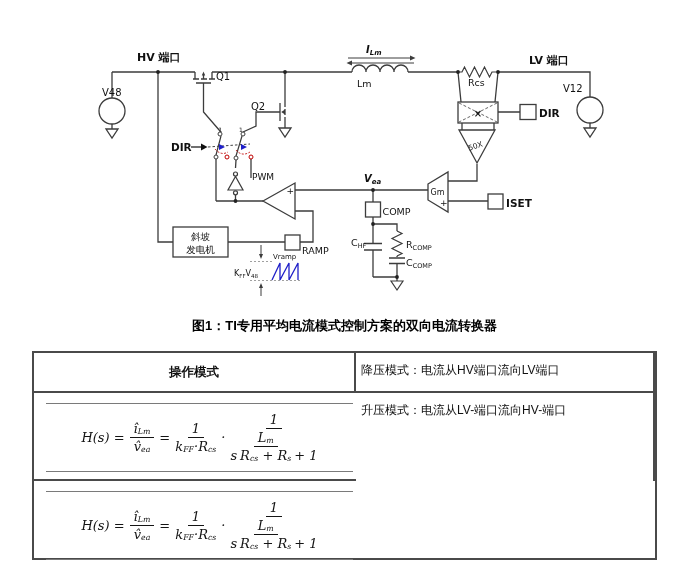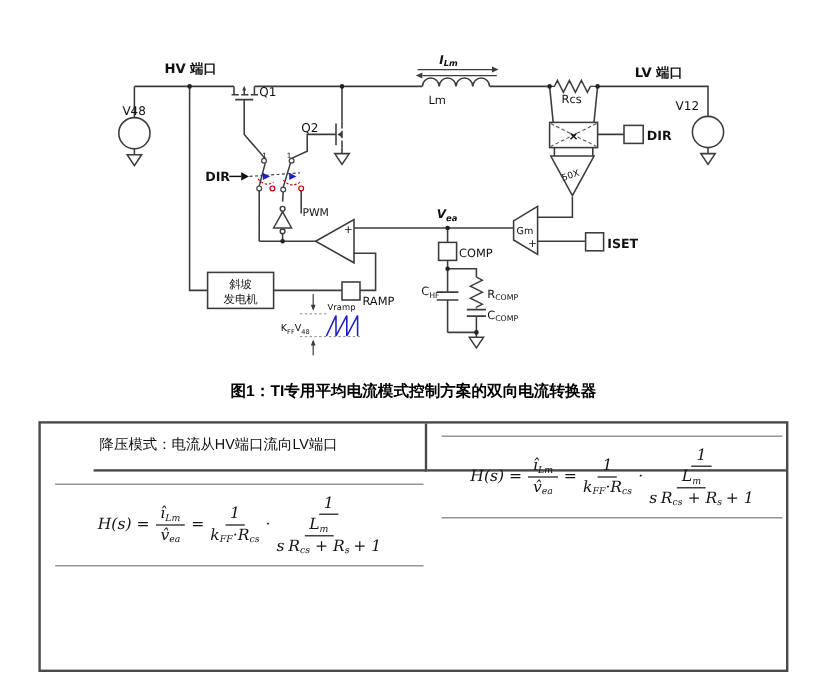--- a/index.html
+++ b/index.html
@@ -10,21 +10,21 @@
        font-weight:bold;font-size:13px;color:#000;}
   
   #tbl{position:absolute;left:32px;top:351px;width:621px;height:205px;
        border:2px solid #4a4a4a;display:grid;
        grid-template-columns:322px 1fr;grid-template-rows:40px 88px 1fr;
        font-size:12px;}
   .cell{border-right:2px solid #4a4a4a;border-bottom:2px solid #4a4a4a;box-sizing:border-box;}
   .cell.last-col{border-right:none;}
   .cell.last-row{border-bottom:none;}
   .hd{display:flex;align-items:center;justify-content:center;font-weight:bold;font-size:12.5px;}
-  .mode{padding:9px 6px 0 5px;line-height:1.35;margin-left:44px;}
+  .mode{padding:9px 6px 0 5px;line-height:1.35;}
   .fcell{position:relative;}
   .eqbox{margin:10px 3px 0 12px;border-top:1px solid #7a7a7a;border-bottom:1px solid #7a7a7a;
          padding:8px 2px;display:flex;justify-content:center;}
   .fx{display:inline-flex;align-items:center;gap:5px;
       font-family:"DejaVu Serif",serif;font-style:italic;font-size:13px;color:#141414;white-space:nowrap;}
   .frac{display:inline-flex;flex-direction:column;align-items:center;}
   .frac .num{border-bottom:1px solid #141414;padding:0 4px 1px;display:inline-flex;align-items:flex-end;}
   .frac .den{padding-top:1px;display:inline-flex;align-items:flex-end;}
   .dennest{display:inline-flex;align-items:center;gap:3px;}
   .sb{font-size:0.6em;}
@@ -215,20 +215,21 @@
       <circle cx="397" cy="277" r="1.9"></circle>
         <circle cx="235.5" cy="201" r="1.9"></circle>
     </g>
   </svg>
 
   
   <div class="cap">图1：TI专用平均电流模式控制方案的双向电流转换器</div>
 
   
   <div id="tbl">
+    <div class="cell hd">操作模式</div>
 
     <div class="cell mode">降压模式：电流从HV端口流向LV端口</div>
     <div class="cell fcell last-col">
       <div class="eqbox">
         <span class="fx">
           <span class="tk">H(s) =</span>
           <span class="frac">
             <span class="num">
                 <span class="tk">î</span>
                 <sub class="sb">Lm</sub>
@@ -269,20 +270,21 @@
                     <sub class="sb">s</sub>
                   </span>
               </span>
               <span class="tk">+ 1</span>
             </span>
           </span>
         </span>
       </div>
     </div>
 
+    <div class="cell mode last-row">升压模式：电流从LV-端口流向HV-端口</div>
     <div class="cell fcell last-col last-row">
       <div class="eqbox">
         <span class="fx">
           <span class="tk">H(s) =</span>
           <span class="frac">
             <span class="num">
                 <span class="tk">î</span>
                 <sub class="sb">Lm</sub>
               </span>
             <span class="den">

